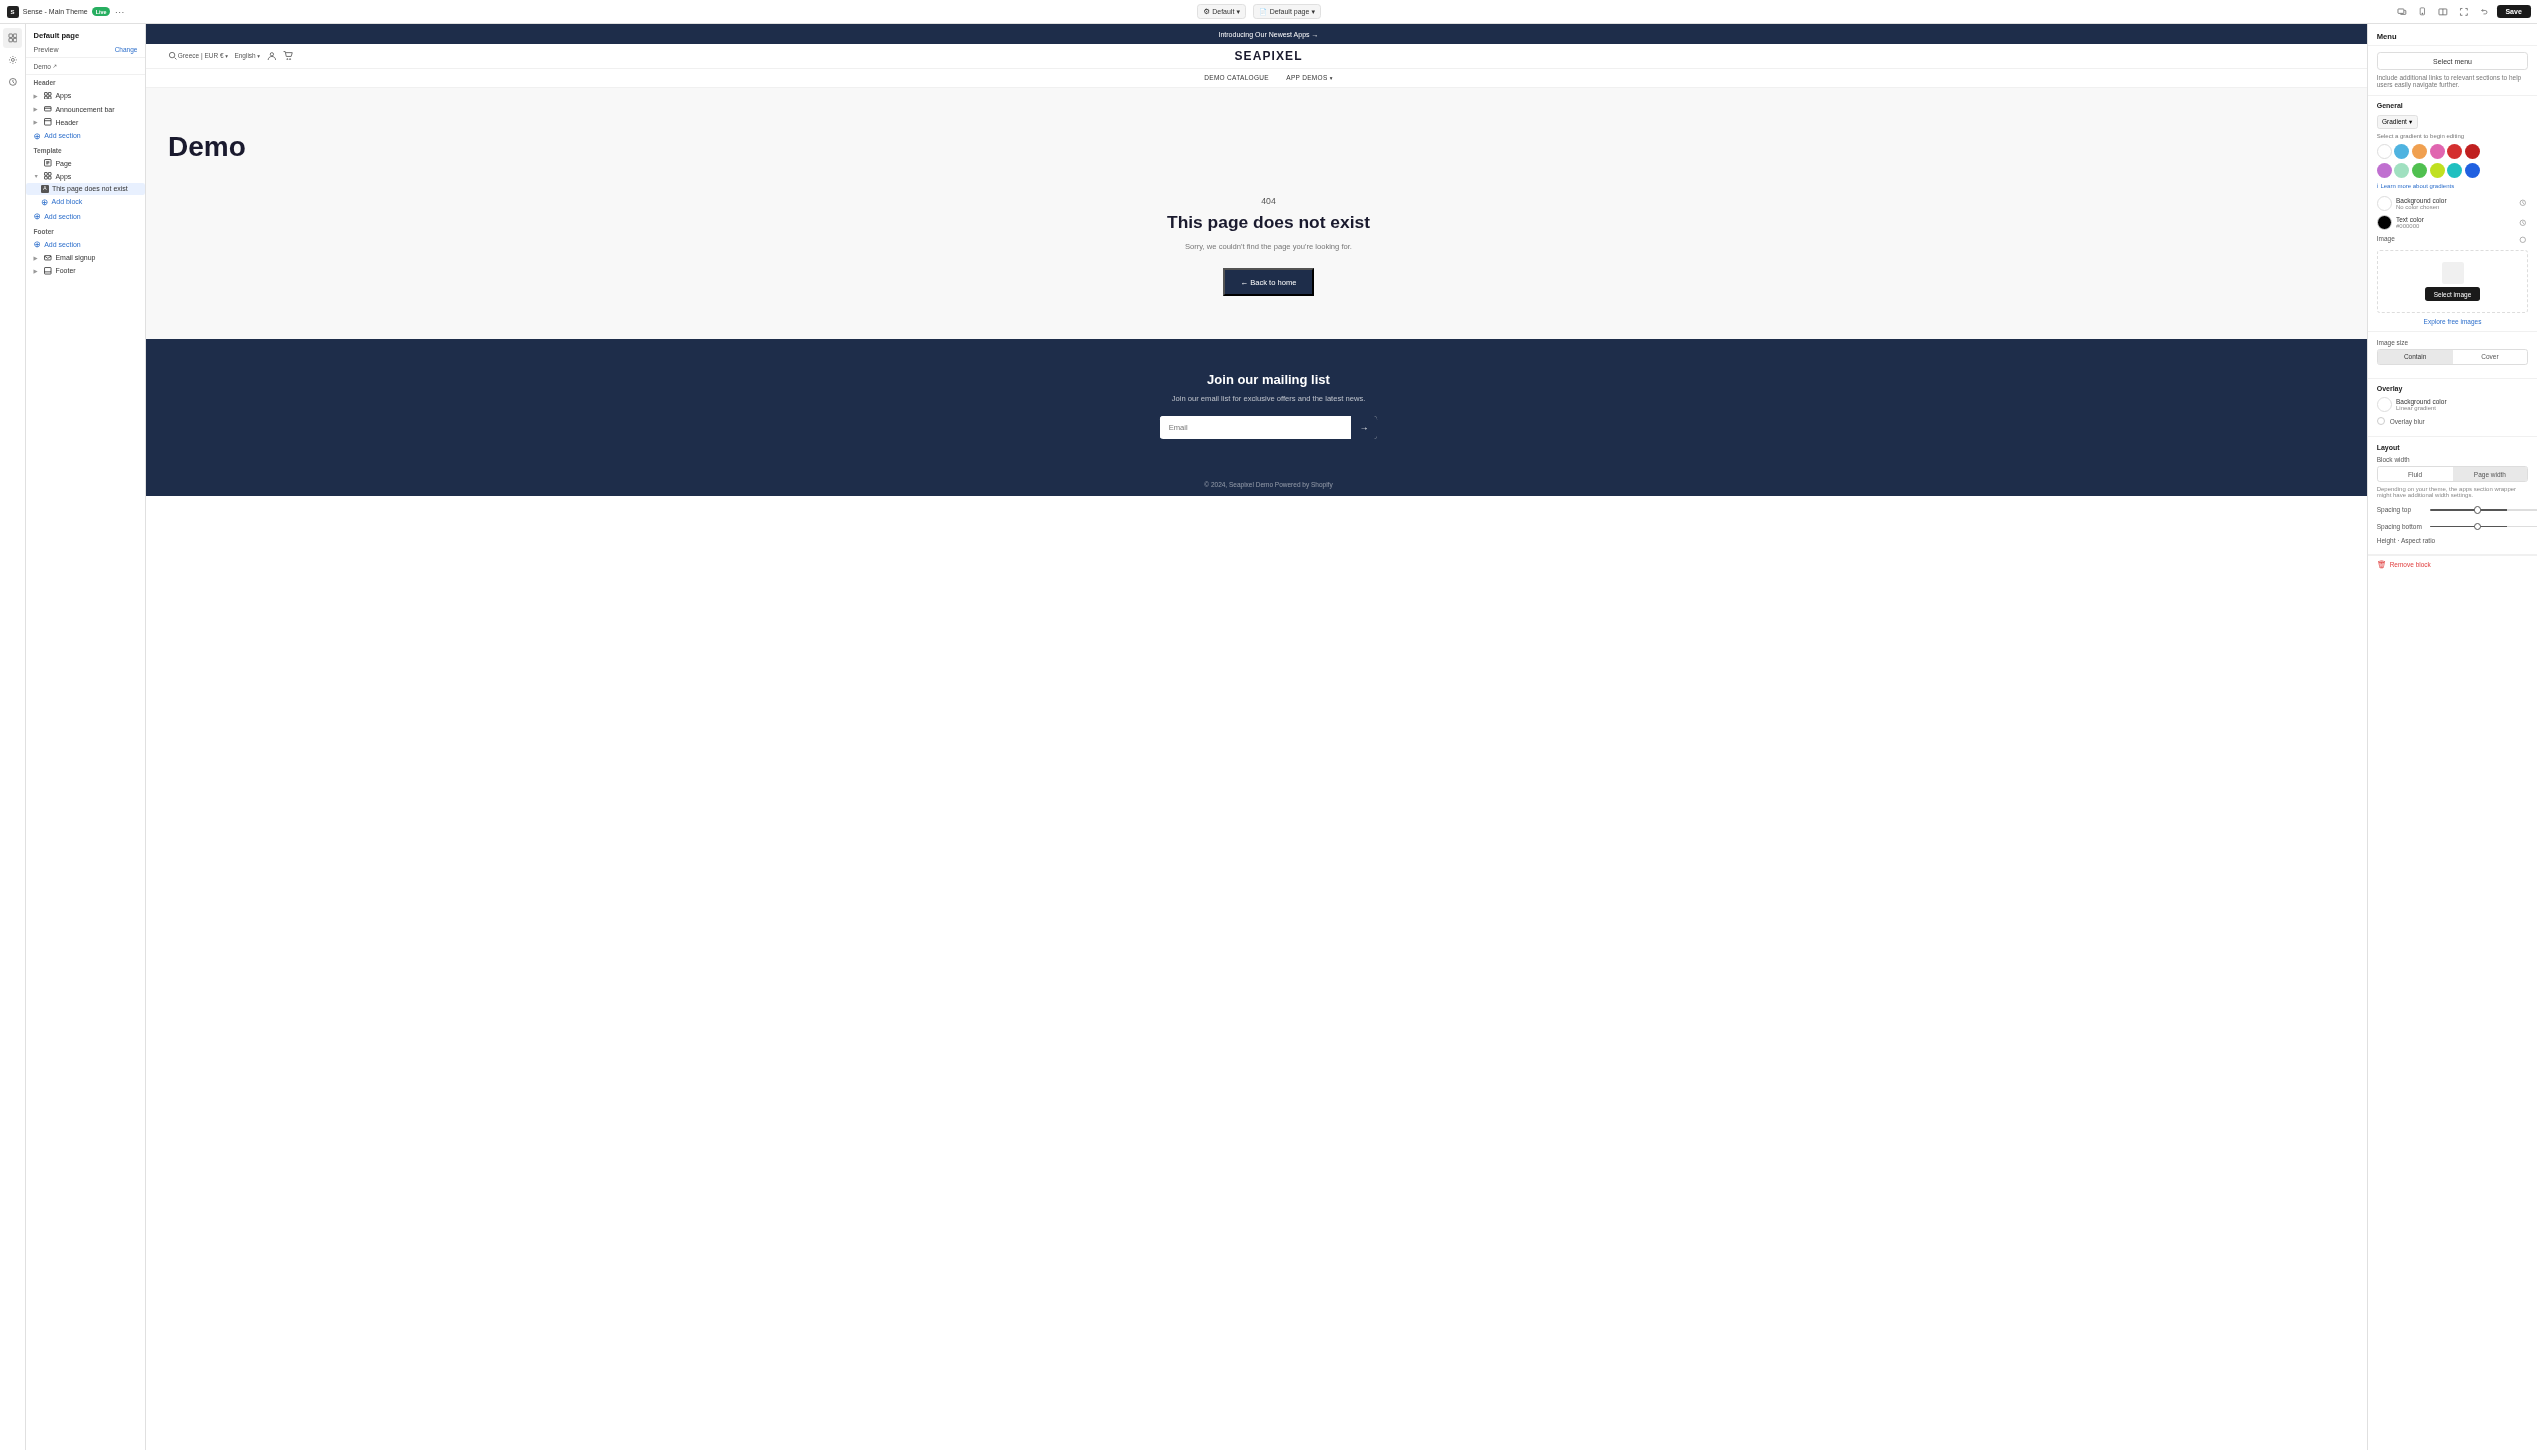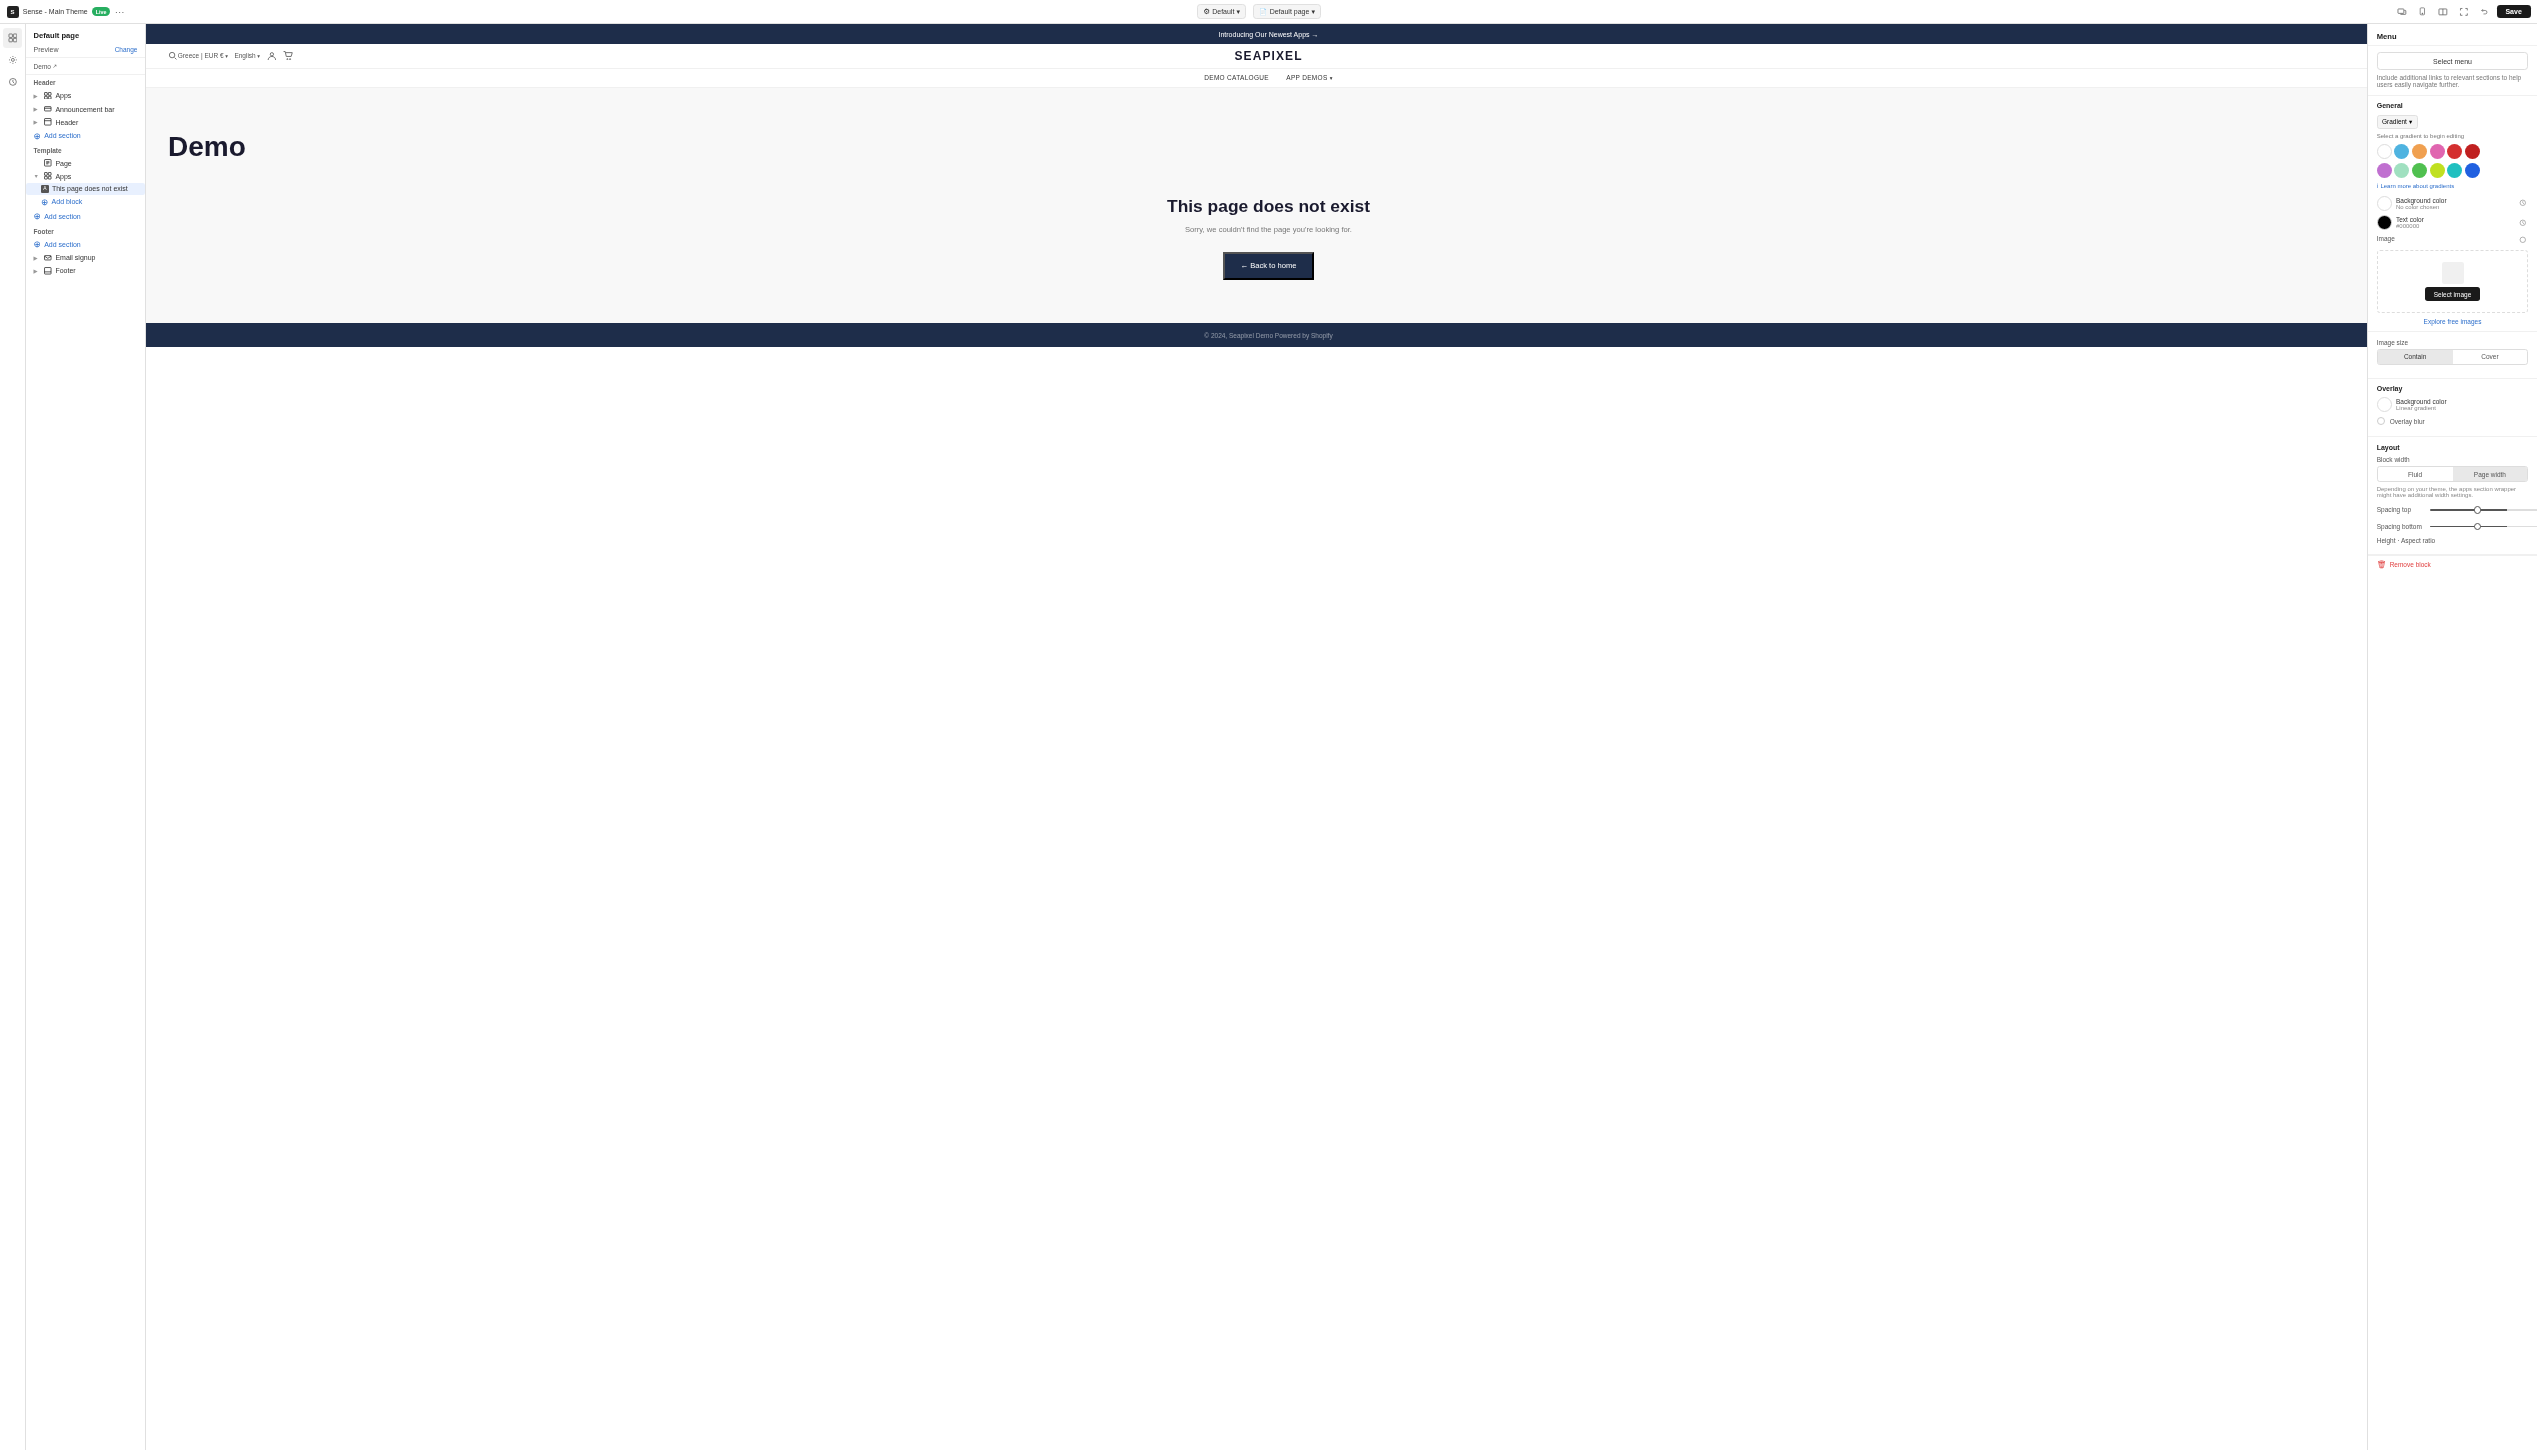--- a/index.html
+++ b/index.html
@@ -387,25 +387,34 @@
     <div class="nav-links">
       <a href="#">DEMO CATALOGUE</a>
       <a href="#" style="display:flex; align-items:center; gap:2.2px;">
         <span>APP DEMOS</span>
         <span style="font-size:5.4px;">▾</span>
       </a>
     </div>
 
     <div class="page-404">
       <div class="demo-heading">Demo</div>
+      <div class="error-code">404</div>
       <div class="error-msg">This page does not exist</div>
       <div class="error-sub">Sorry, we couldn't find the page you're looking for.</div>
       <button class="back-btn">← Back to home</button>
     </div>
 
+    <div class="email-section">
+      <div class="heading">Join our mailing list</div>
+      <div class="subtext">Join our email list for exclusive offers and the latest news.</div>
+      <div class="email-form">
+        <input type="email" placeholder="Email" style="">
+        <button>→</button>
+      </div>
+    </div>
 
     <div class="site-footer">
       <div class="footer-text">© 2024, Seapixel Demo Powered by Shopify</div>
     </div>
   </div>
 </div>
 
 <div id="right-panel">
   <div class="panel-title">Menu</div>
 

